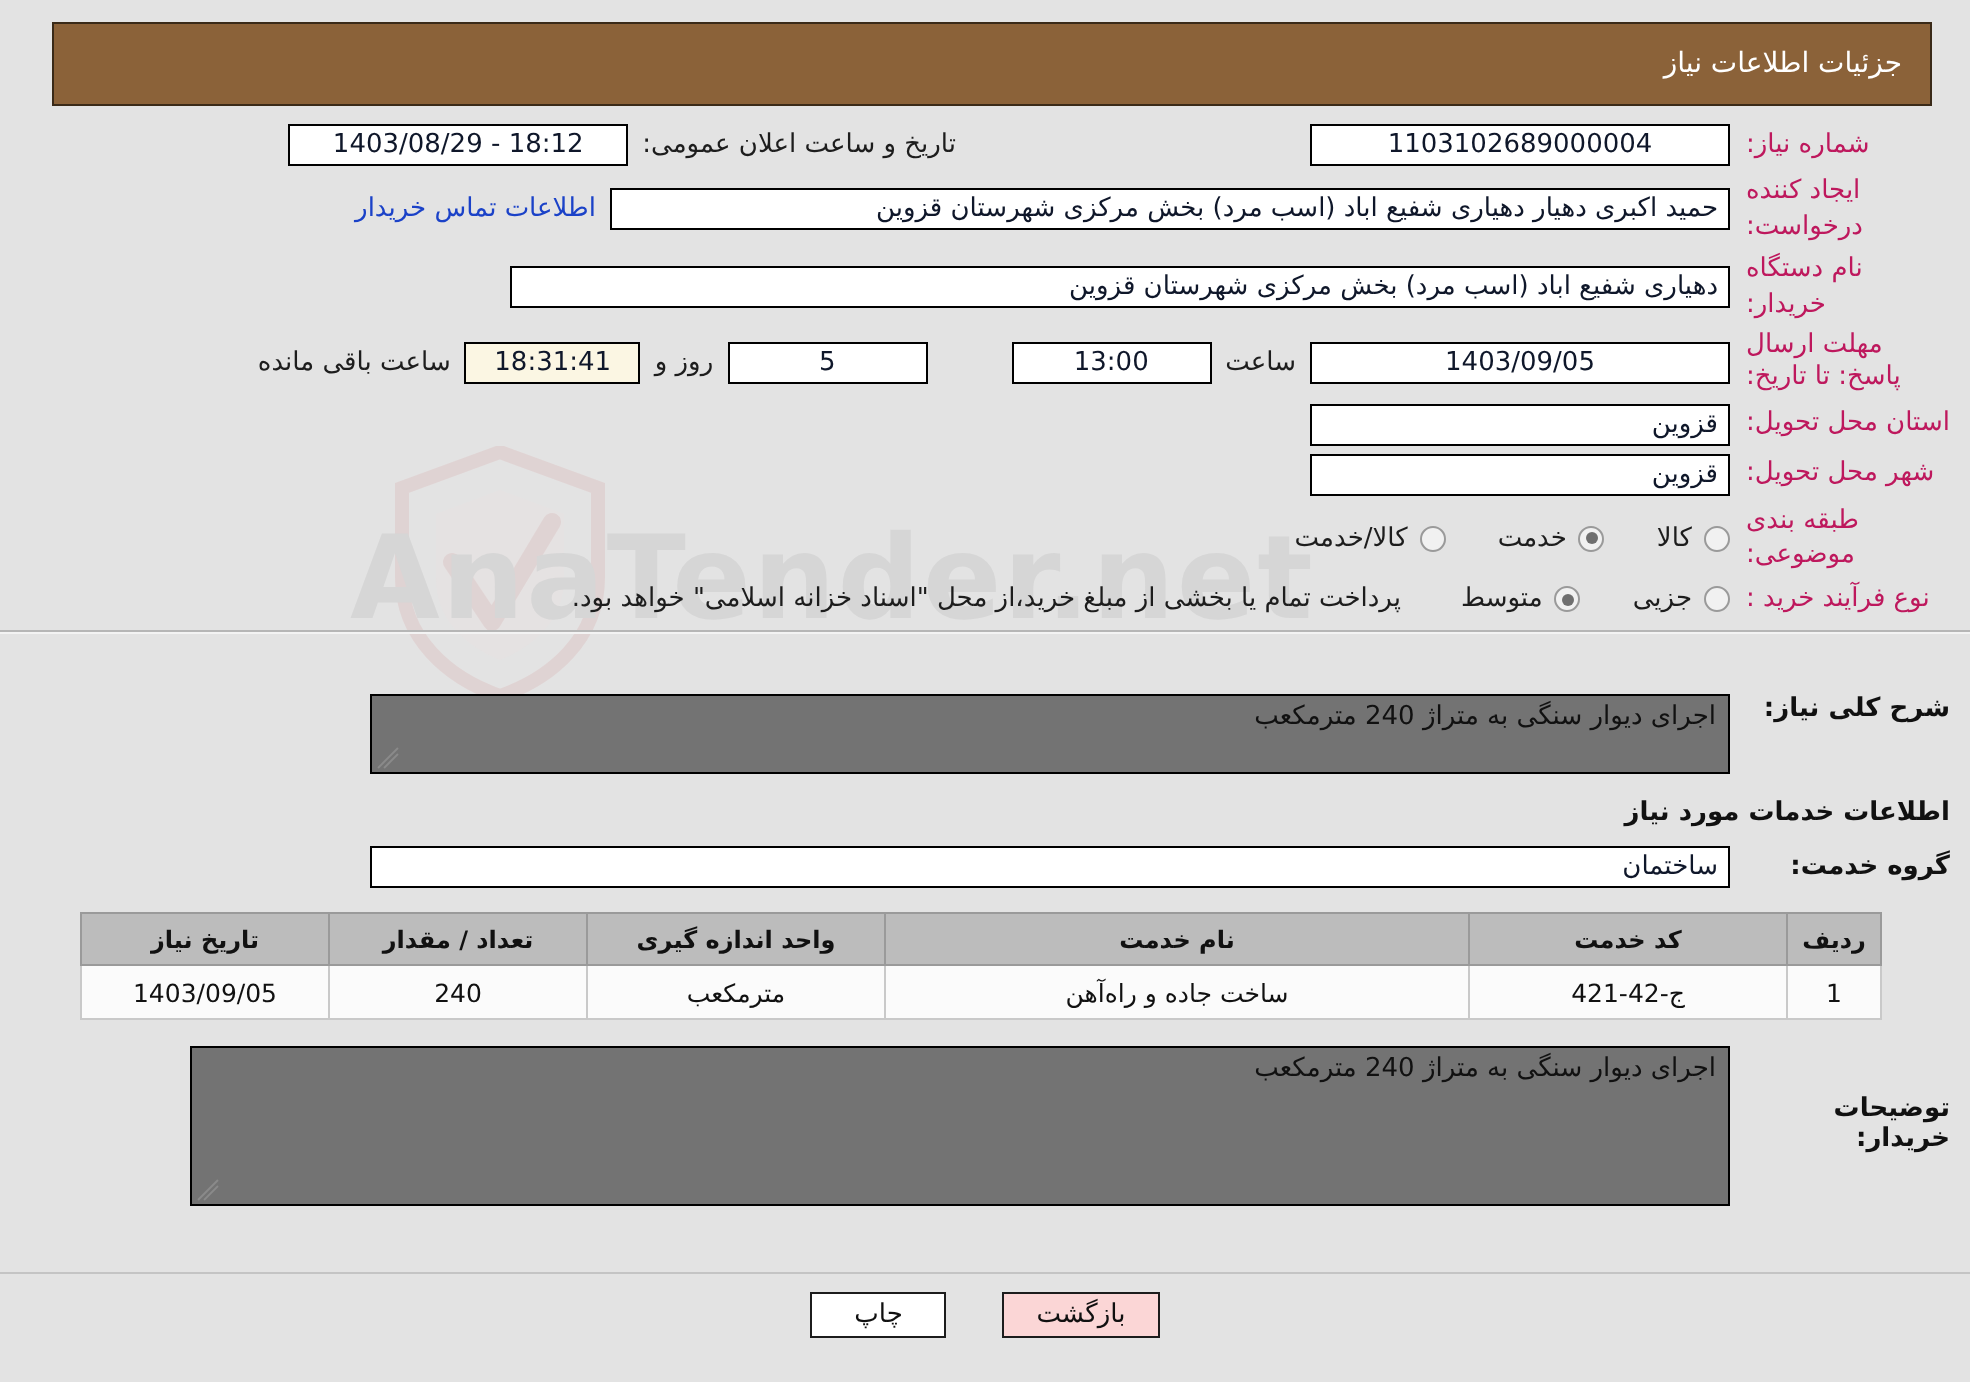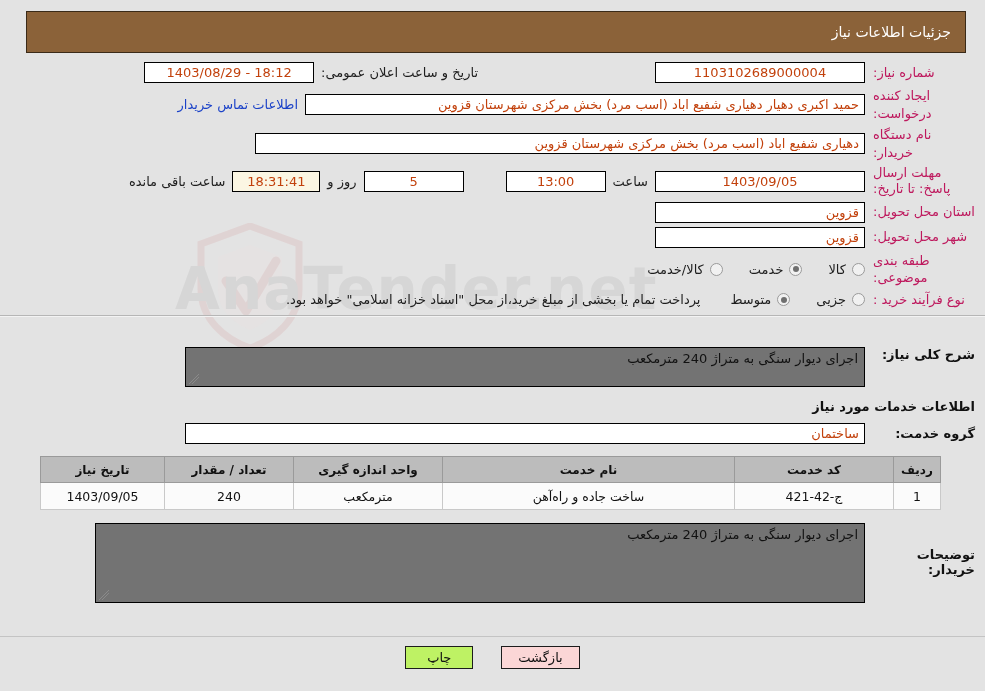--- a/index.html
+++ b/index.html
@@ -94,21 +94,21 @@
   .lbl.two-line { line-height: 1.25; }
 
   .fld {
     background: #ffffff;
     border: 1px solid #000000;
     box-sizing: border-box;
     height: 21px;
     line-height: 19px;
     padding: 0 5px;
     font-size: 13px;
-    color: #c2410c;
+    color: #0f172a;
     white-space: nowrap;
     overflow: hidden;
     text-align: right;
   }
   .fld.center { text-align: center; }
   .fld.cream { background: #fbf6e3; }
 
   .w-need-no   { width: 210px; }
   .w-buyer     { width: 610px; }
   .w-creator   { width: 560px; }
@@ -298,21 +298,21 @@
     height: 23px;
     min-width: 68px;
     padding: 0 16px;
     font-size: 13px;
     color: #101010;
     font-family: "DejaVu Sans", "Liberation Sans", sans-serif;
     cursor: pointer;
     line-height: 21px;
     text-align: center;
   }
-  .btn-print  { background: #bef264; }
+  .btn-print  { background: #ffffff; }
   .btn-back   { background: #fbd6d6; }
 
   
   .bottom-edge {
     position: absolute;
     left: 0; top: 636px;
     width: 985px;
     border-top: 1px solid #c4c4c4;
     z-index: 1;
   }

